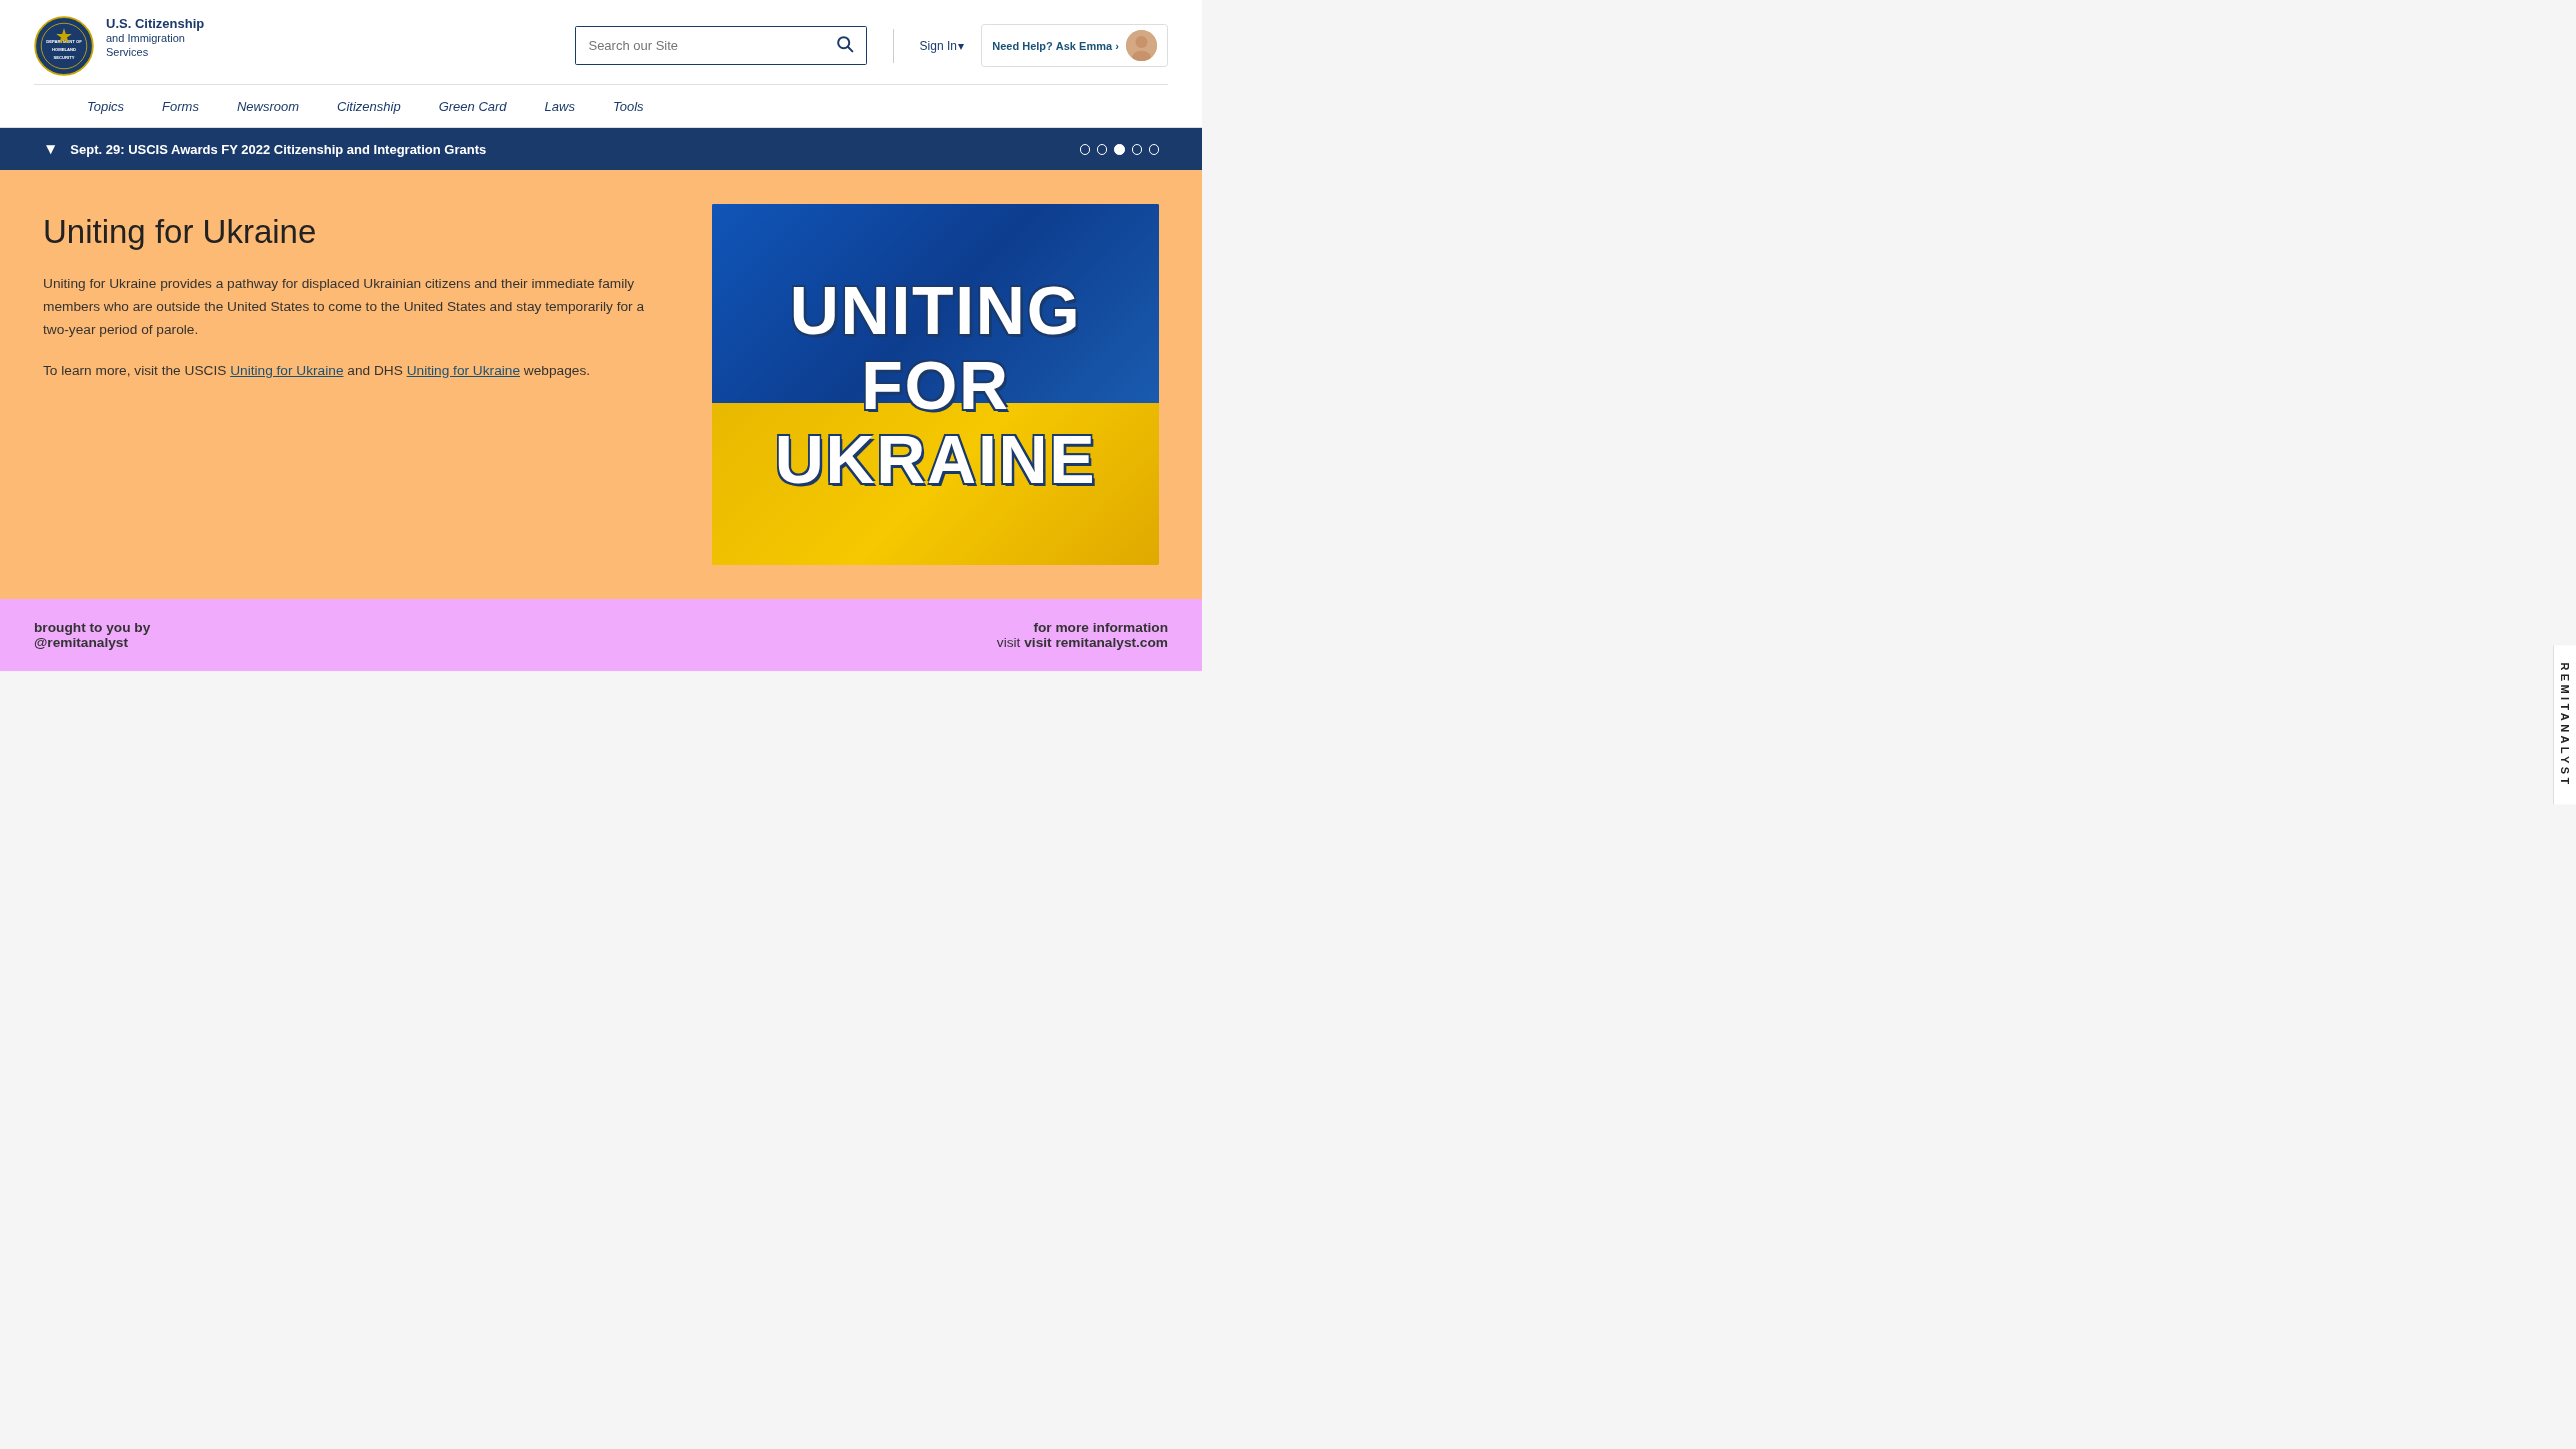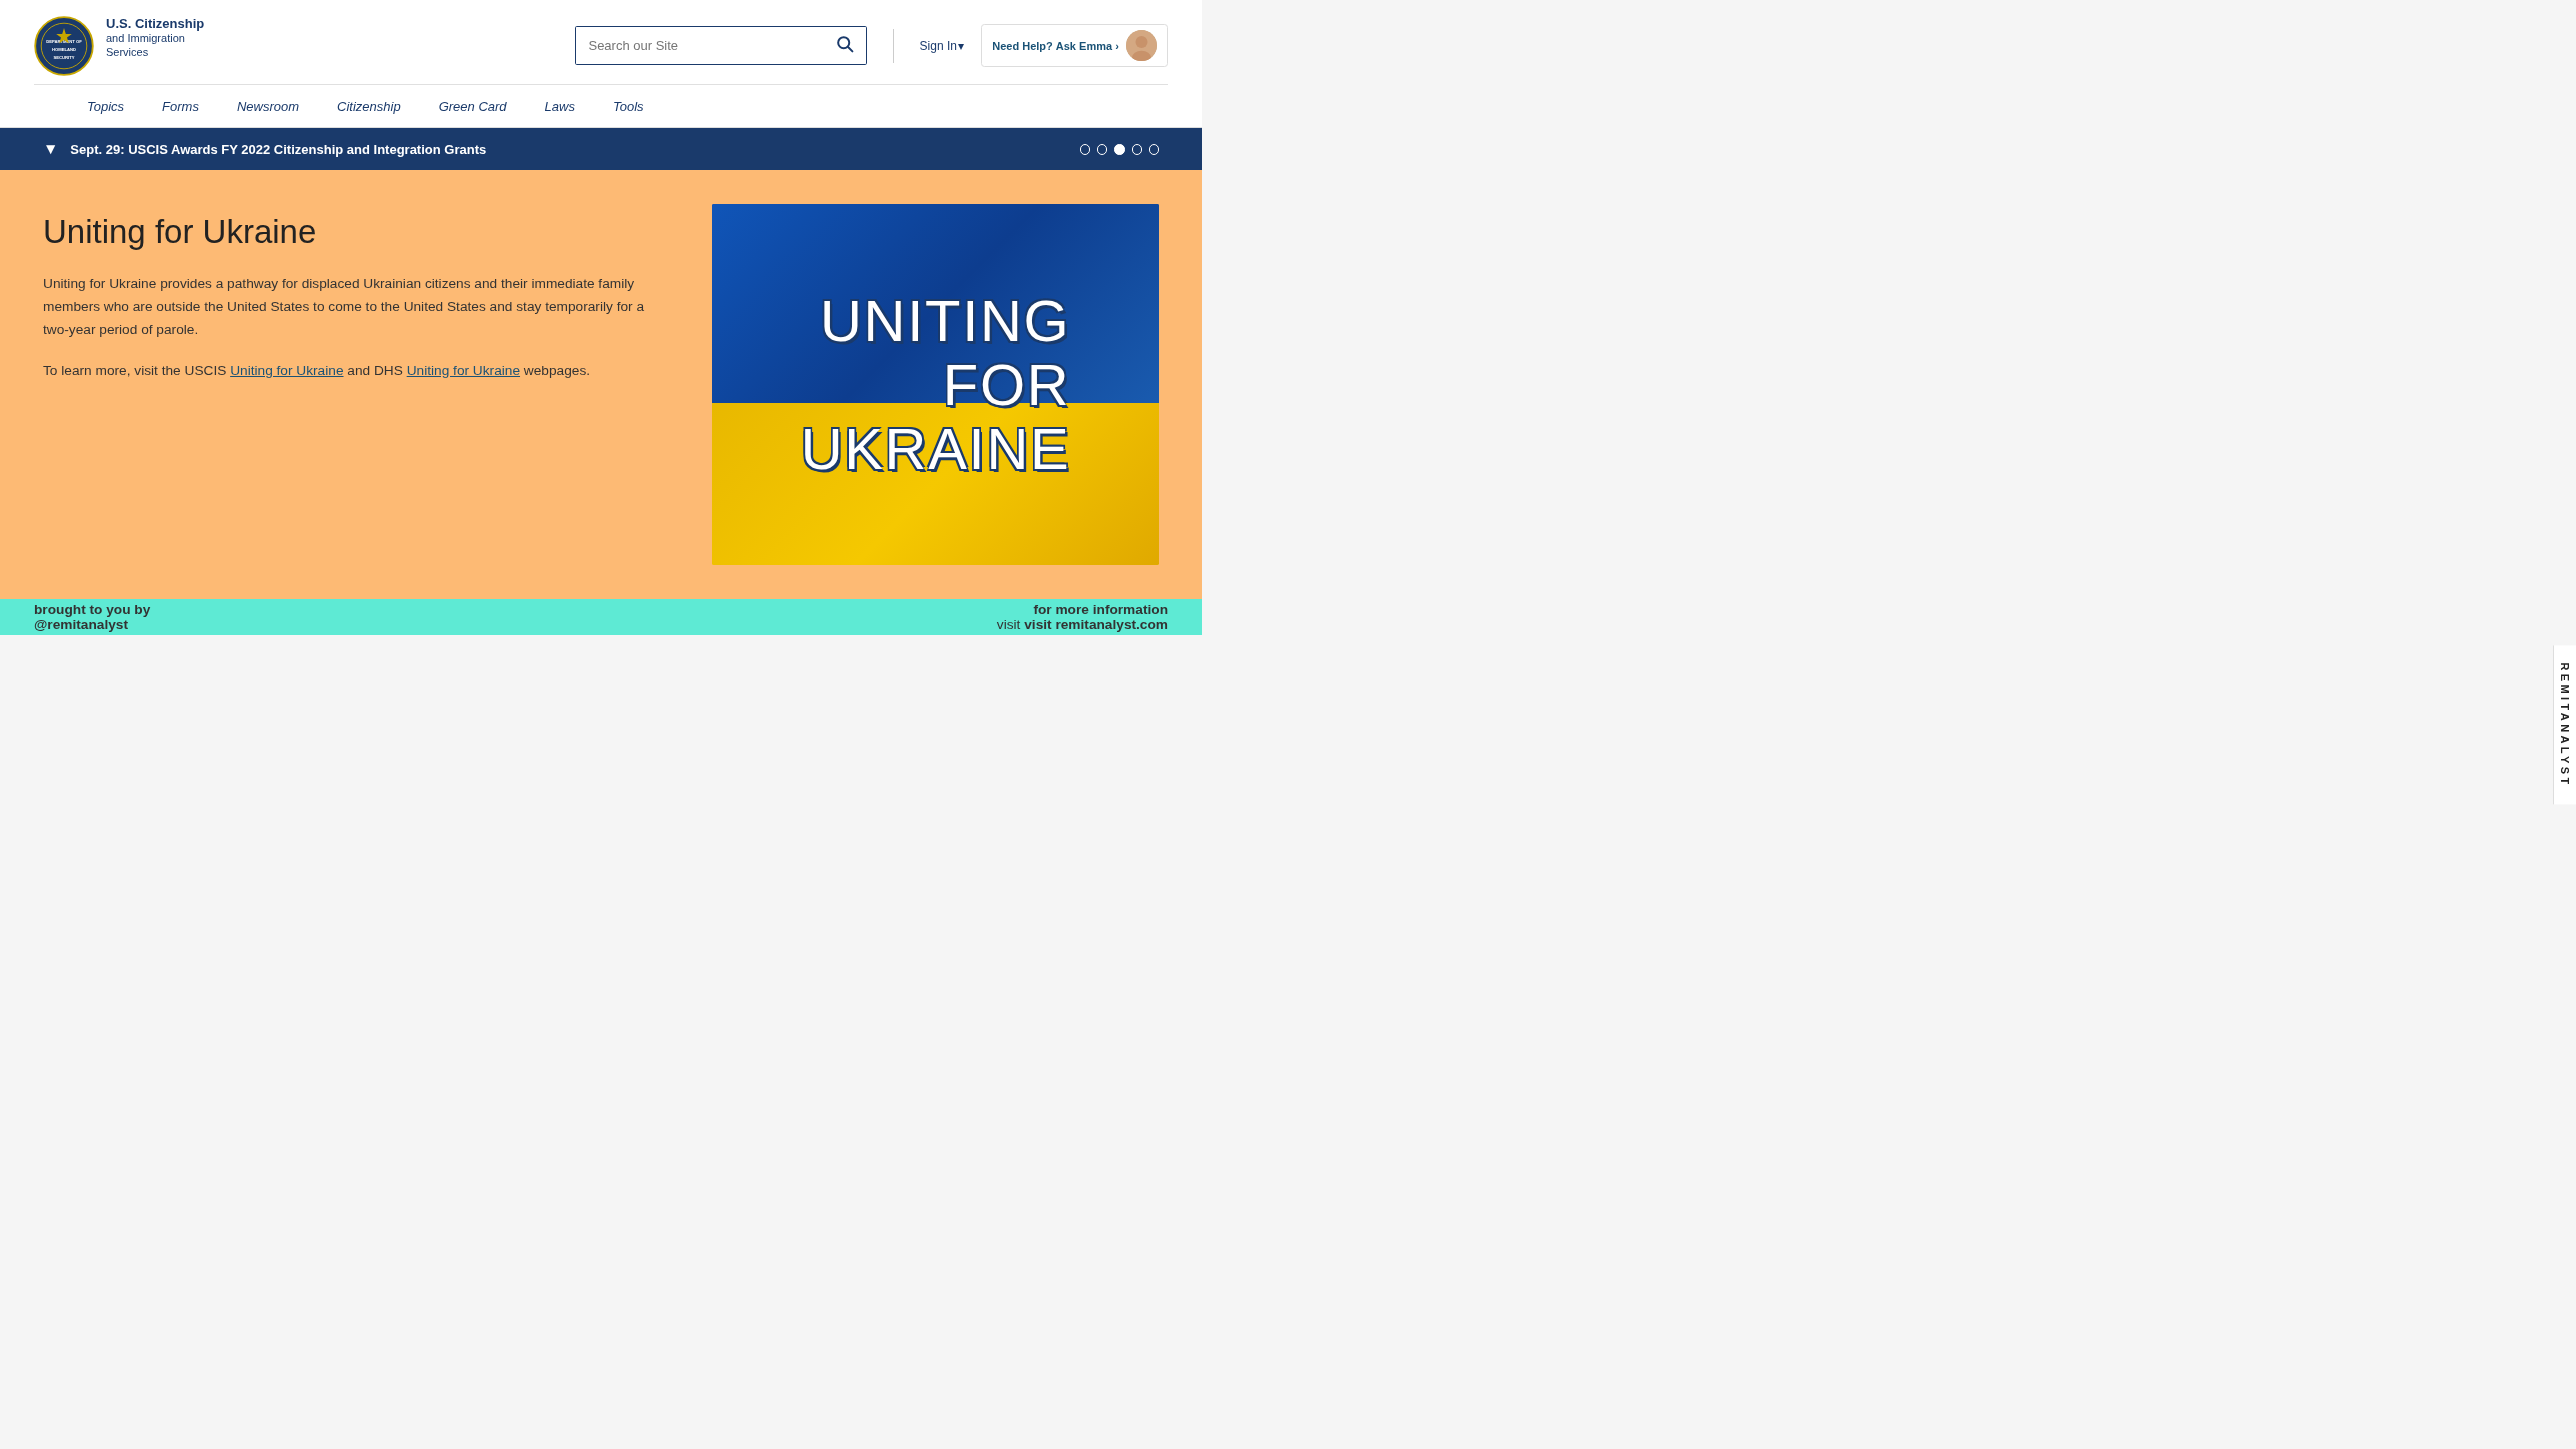--- a/index.html
+++ b/index.html
@@ -234,34 +234,33 @@
       bottom: 0; left: 0; right: 0;
       height: 45%;
       background: linear-gradient(135deg, #e8b800 0%, #f5c800 50%, #e0a900 100%);
     }
     .ukraine-text-overlay {
       position: relative;
       z-index: 2;
       text-align: center;
     }
     .ukraine-text-overlay .big-text {
-      font-size: 58px;
-      font-weight: 400;
+      font-size: 68px;
+      font-weight: 700;
       color: #fff;
       text-shadow: 2.6px 2.6px 0px #1a3a6b, -1.7px -1.7px 0px #1a3a6b, 1.7px -1.7px 0px #1a3a6b, -1.7px 1.7px 0px #1a3a6b;
       line-height: 1.1;
       letter-spacing: 1.7px;
       text-transform: uppercase;
-      text-align: right;
     }
 
     
     .footer-watermark {
-      background: #5eead4;
-      padding: 3px 34px;
+      background: #f0abfc;
+      padding: 21px 34px;
       display: flex;
       justify-content: space-between;
       align-items: center;
     }
     .footer-watermark .left {
       font-size: 13.7px;
       color: #333;
     }
     .footer-watermark .left span {
       font-weight: 700;

